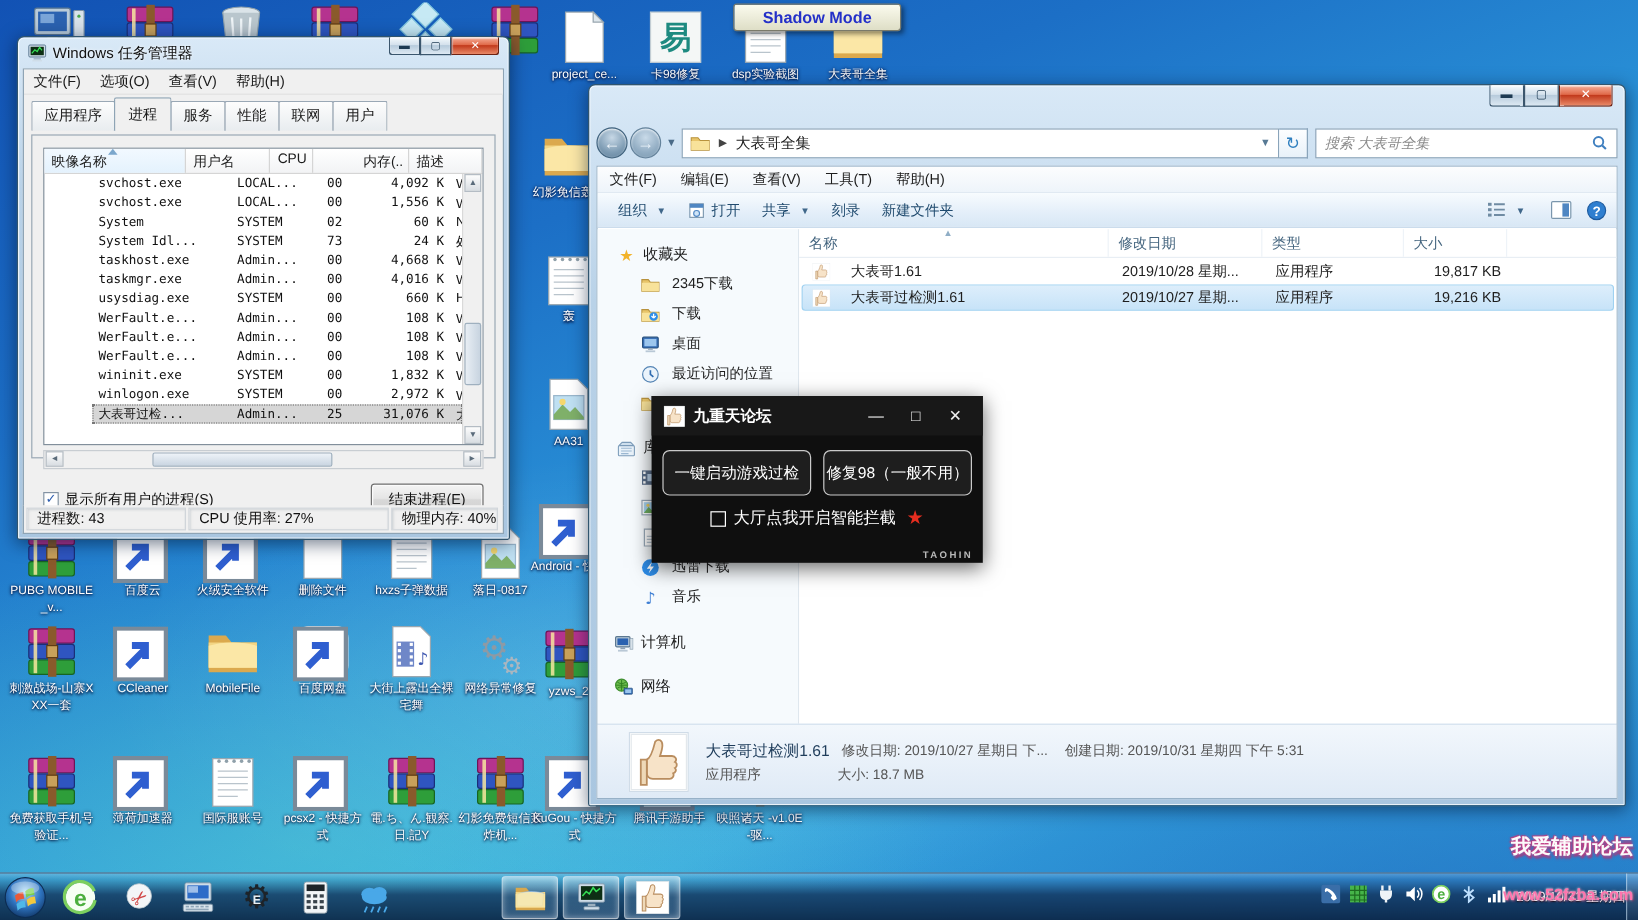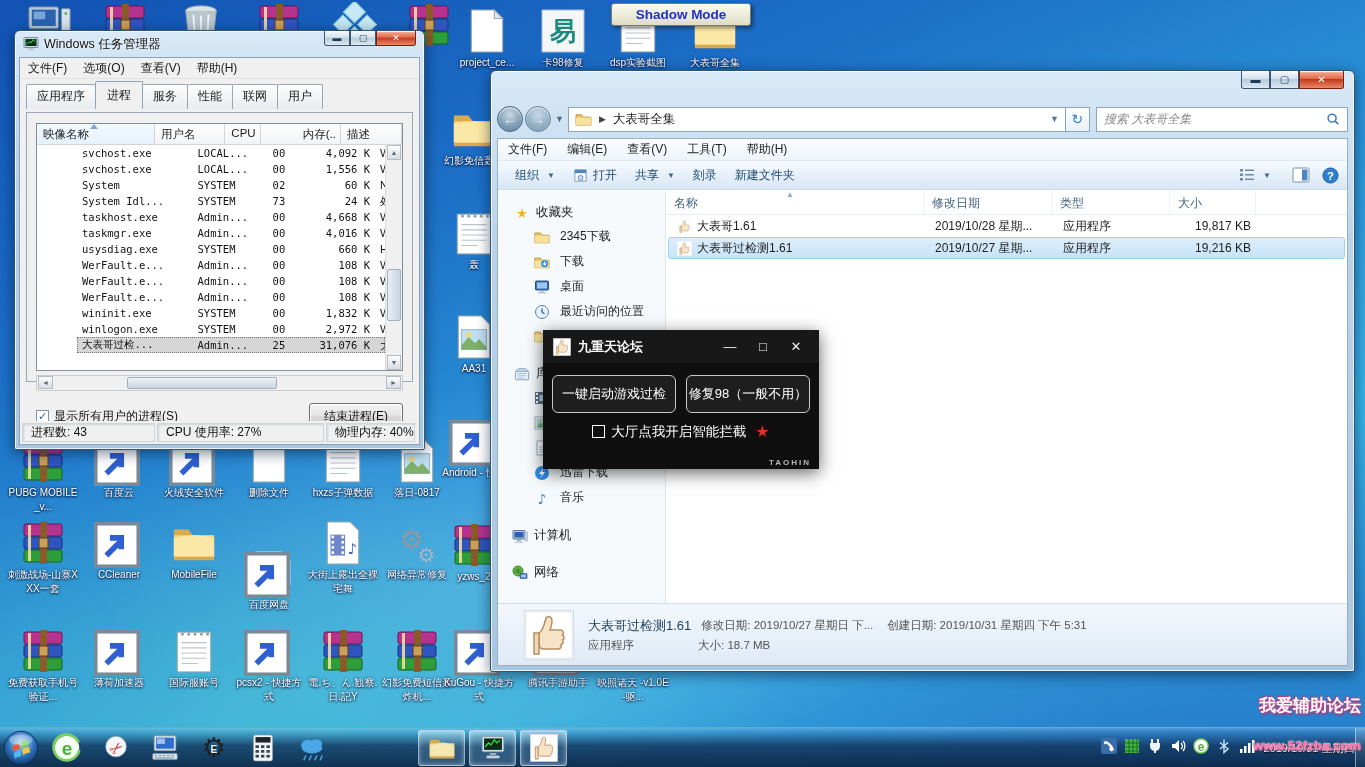--- a/index.html
+++ b/index.html
@@ -104,21 +104,21 @@
   .side-sec{margin-bottom:14px;}
   .side-head{display:flex;align-items:center;gap:6px;font-size:12.5px;color:#1e1e1e;padding:3px 0 3px 16px;}
   .side-item{display:flex;align-items:center;gap:10px;font-size:12px;color:#1e1e1e;padding:4px 0 4px 36px;}
   .side-sec.toplevel .side-head{padding-left:14px;}
   .ex-files{flex:1;position:relative;background:#fff;}
   .f-head{display:flex;height:24px;border-bottom:1px solid #e8eef4;position:relative;}
   .f-head .hc{font-size:12px;color:#44657f;padding:4px 8px;border-right:1px solid #eef3f8;}
   .f-head .sortmark{position:absolute;left:120px;top:-1px;color:#90aec6;font-size:8px;}
   .f-row{display:flex;height:22px;align-items:center;margin:0 2px;border:1px solid transparent;border-radius:3px;}
   .f-row.sel{background:linear-gradient(#ddeefb,#c7e3f8);border-color:#9fd1f1;}
-  .f-row div{font-size:12px;color:#1e1e1e;padding:0 8px;white-space:nowrap;overflow:hidden;display:flex;align-items:center;gap:5px;}
+  .f-row div{font-size:12px;color:#1e1e1e;padding:0 8px;white-space:nowrap;overflow:hidden;display:flex;align-items:center;gap:17px;}
   .fc0{width:258px;} .fc1{width:128px;} .fc2{width:118px;} .fc3{width:86px;justify-content:flex-end;}
   .ex-detail{position:absolute;left:0;right:0;bottom:0;height:62px;background:linear-gradient(#f2f7fc,#dfeaf6);border-top:1px solid #cfdeed;display:flex;align-items:center;padding:0 6px 0 26px;gap:14px;}
   .ex-detail .big{width:50px;height:50px;background:#fff;border:1px solid #d0dce8;}
   .d-name{font-size:13px;color:#1e3c5a;margin-right:10px;}
   .d-meta{font-size:11.5px;color:#555;margin-right:14px;}
   .d-line{margin:3px 0;display:flex;align-items:center;}
 
   
   #dialog9{position:absolute;left:543px;top:330px;width:276px;height:139px;background:#0f0f0f;z-index:40;box-shadow:0 4px 16px rgba(0,0,0,.6);}
   .dg-title{height:33px;background:#181818;display:flex;align-items:center;padding:0 10px;gap:7px;}
@@ -408,21 +408,21 @@
         <div class="lbl">CCleaner</div>
       </div>
       <div class="dicon" style="left:157px;top:520px">
         <span class="ic"><span class="icon" style="width:46px;height:46px"><svg viewBox="0 0 48 42">
               <path d="M3 7h15l5 6h22v26H3z" fill="#dba94e"></path>
               <path d="M3 13h42v22H3z" fill="#f3d584"></path>
               <path d="M3 16c12-4 30-4 42 0v19H3z" fill="#fbe7a6"></path>
             </svg></span></span>
         <div class="lbl">MobileFile</div>
       </div>
-      <div class="dicon" style="left:232px;top:550px">
+      <div class="dicon" style="left:232px;top:520px">
         <span class="ic"><span class="icon" style="width:46px;height:46px"><svg viewBox="0 0 44 44">
               <rect x="2" y="2" width="40" height="40" rx="9" fill="#fff" stroke="#d5dde5"></rect>
               <circle cx="21" cy="16" r="7" fill="none" stroke="#2f7cf6" stroke-width="4"></circle>
               <circle cx="29" cy="13" r="3.5" fill="#f5574f"></circle>
               <path d="M12 27h20v6a5 5 0 01-5 5H17a5 5 0 01-5-5z" fill="#2f7cf6"></path>
               <path d="M12 27h9v11h-4a5 5 0 01-5-5z" fill="#f2438a"></path>
             </svg></span><span class="sc icon">
             <svg viewBox="0 0 13 13">
               <rect x=".5" y=".5" width="12" height="12" fill="#fff" stroke="#7a8a99"></rect>
               <path d="M3.5 9.5l4-4M4.5 4.5h3.2v3.2" stroke="#2f5fd0" stroke-width="1.6" fill="none"></path>

